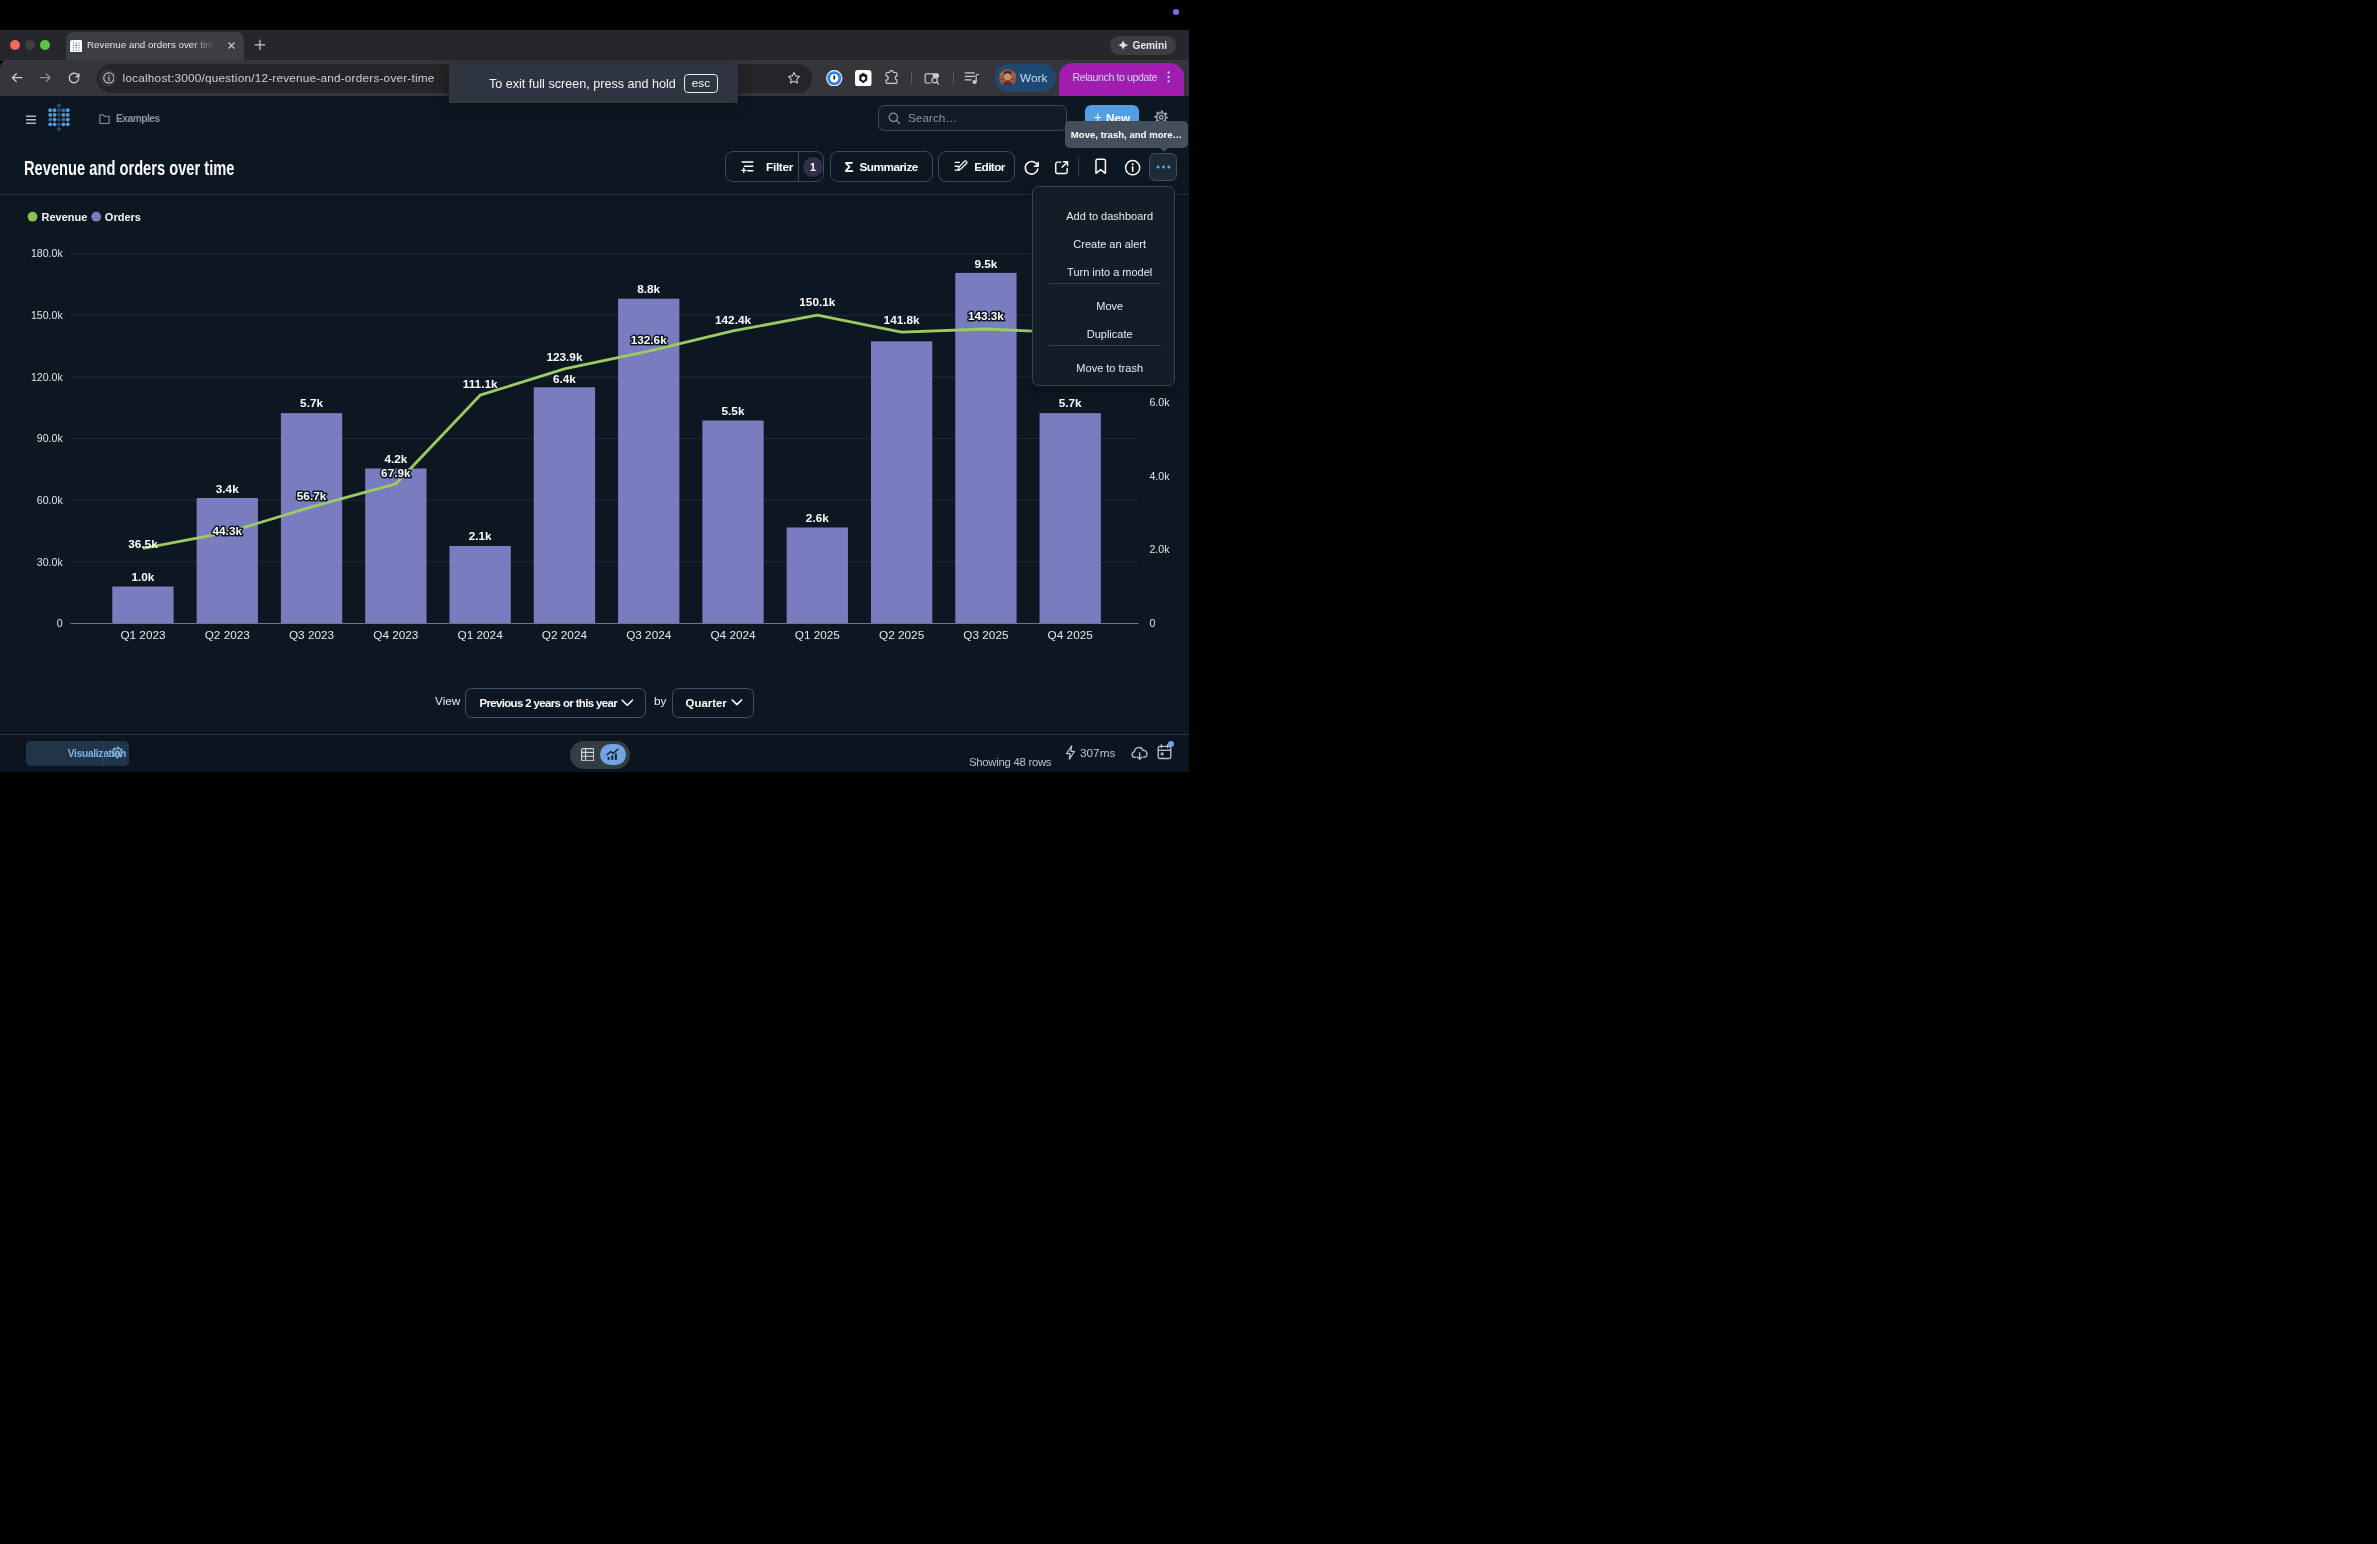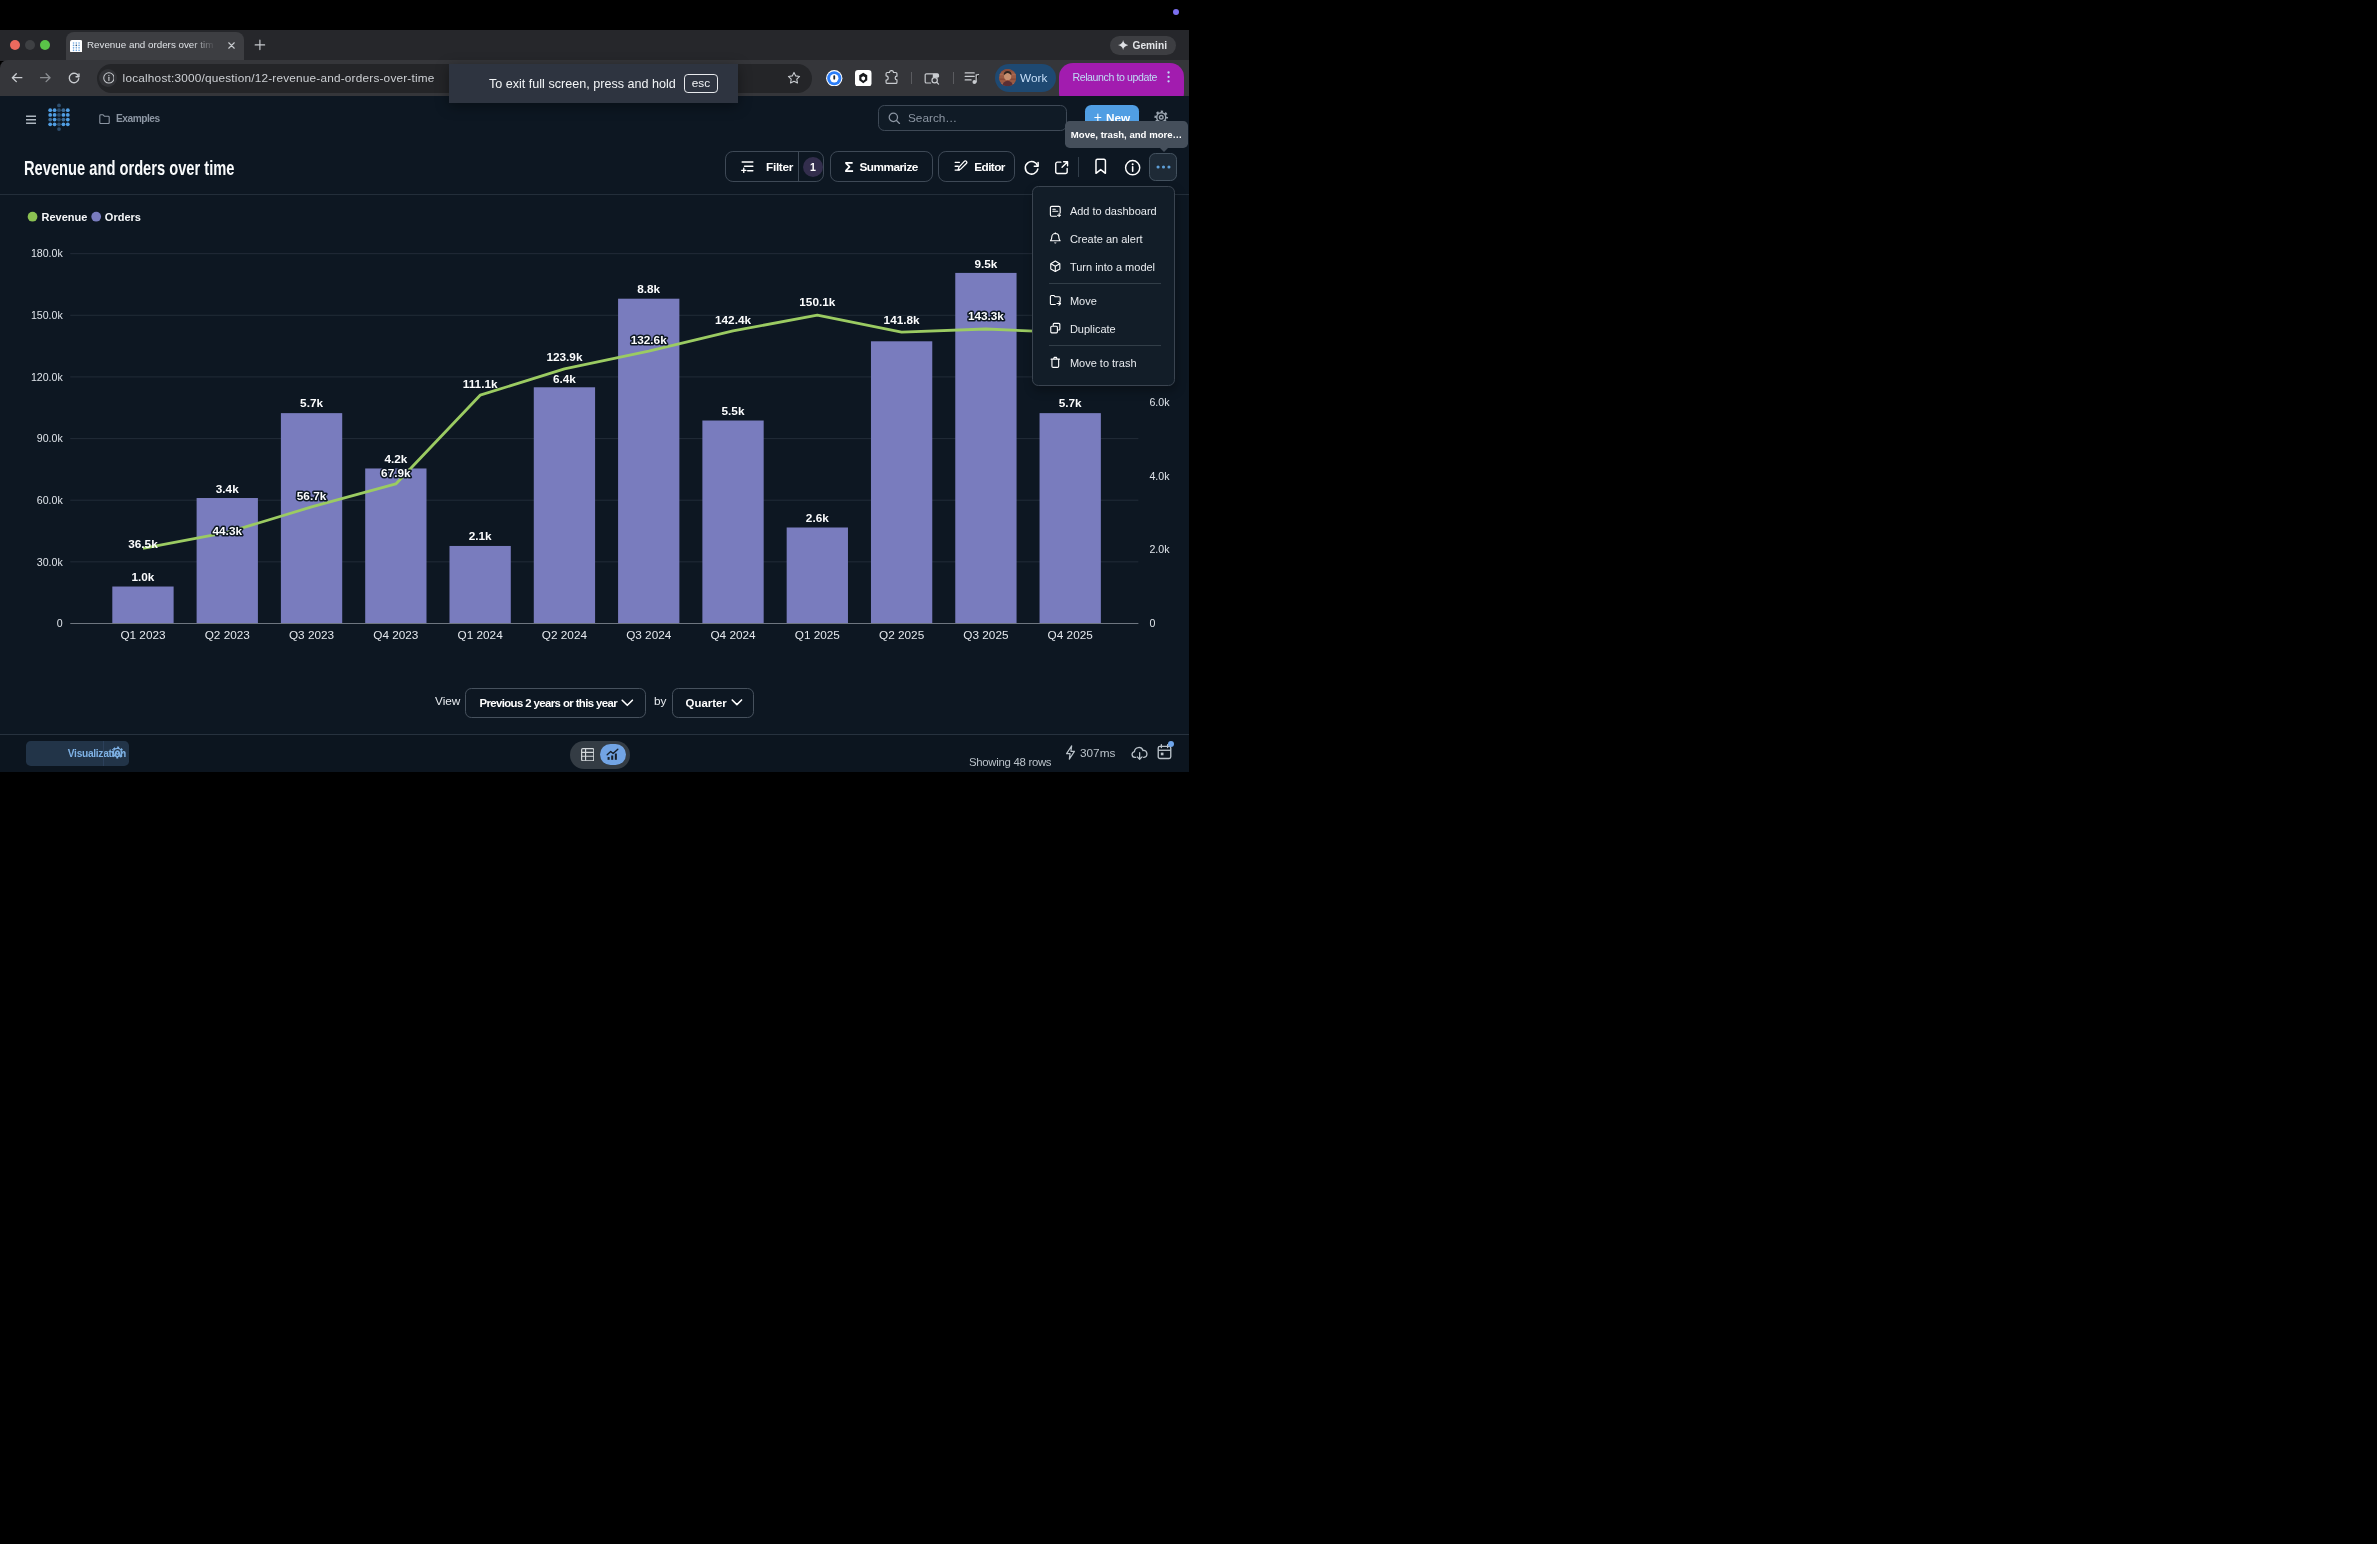--- a/index.html
+++ b/index.html
@@ -45,21 +45,21 @@
   #hdrsep { left:0; top:98px; width:1189px; height:0.8px; background:#232e3a; }
   #tooltip { left:1065px; top:25px; width:123px; height:27px; background:#454f5b;
     border-radius:4.7px; z-index:28; color:#fff; font-size:9.6px; font-weight:700; white-space:nowrap;
     display:flex; align-items:center; justify-content:center; }
   #tooltip:after { content:""; position:absolute; left:94px; top:26px;
     border:5.5px solid transparent; border-top-color:#454f5b; }
   #menu { left:1032px; top:90px; width:143px; height:200px; background:#121d28;
     border:0.8px solid #3a4450; border-radius:6.3px; z-index:27;
     box-shadow:1.6px 4.7px 9.4px rgba(0,0,0,.28); }
   .mi { position:absolute; left:15.7px; width:122px; height:19px; display:flex;
-    align-items:center; gap:8.6px; color:#e8ebef; font-size:11px; }
+    align-items:center; gap:8.6px; color:#e8ebef; font-size:11px;flex-direction:column; }
   .msep { position:absolute; left:15.7px; width:112px; height:0.8px; background:#323e48; }
 
   
   .vbtn { border:0.8px solid #46515d; border-radius:6.3px; height:29.5px;
     display:flex; align-items:center; justify-content:space-between;
     color:#fff; font-weight:700; font-size:11.4px; white-space:nowrap; }
   #footer { left:0; top:638px; width:1189px; height:38px; border-top:0.8px solid #27323e;
     background:#0c151f; }
   #vizbtn { left:26px; top:5.5px; width:103px; height:25px; background:#223448;
     border-radius:4.7px; display:flex; align-items:center; color:#7fb2e5;padding-left:30px; }

